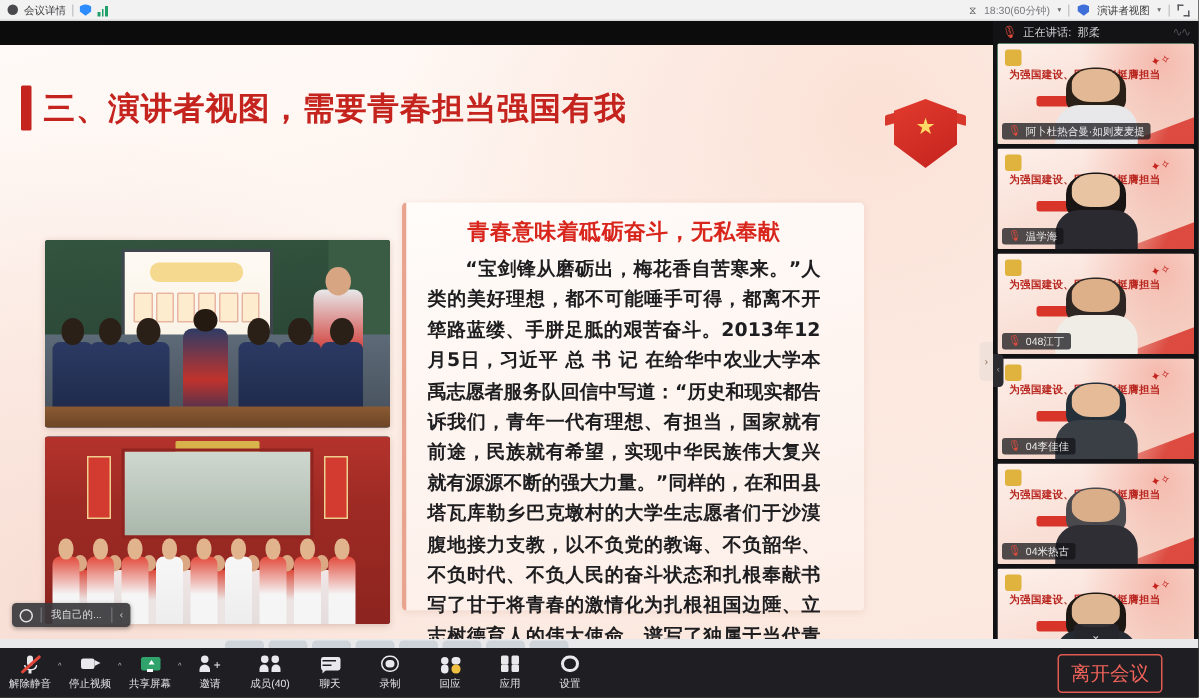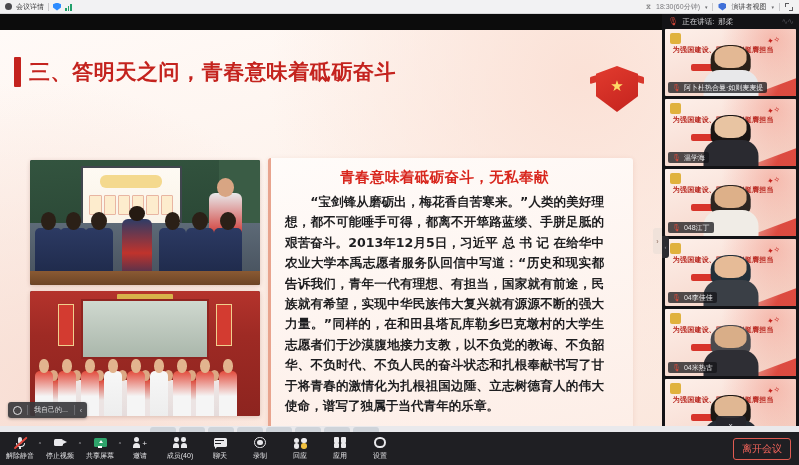--- a/index.html
+++ b/index.html
@@ -198,21 +198,21 @@
   .gp::before {
     content: ""; position: absolute; left: 26%; top: -26%; width: 48%; height: 30%;
     background: #e2b48e; border-radius: 50%;
   }
   .gp.red { background: linear-gradient(180deg,#e24b3c 0%, #f5f5f5 56%); }
   .gp.white { background: linear-gradient(180deg,#f7f7f7 0%, #ededed 100%); }
   .gp.back { height: 50%; opacity: .92; }
 
   
   .textcard {
-    position: absolute; left: 268px; top: 128px; width: 365px; height: 272px;
+    position: absolute; left: 268px; top: 105px; width: 308px; height: 272px;
     background: linear-gradient(170deg, rgba(255,252,250,.96), rgba(253,238,231,.96));
     border-left: 3px solid #e8a48e;
     border-radius: 3px;
     padding: 10px 29px 8px 14px;
     box-shadow: 0 1px 5px rgba(160,70,50,.12);
   }
   .card-title {
     text-align: center; color: #d8261d; font-weight: bold; font-size: 14.5px;
     font-family: "DejaVu Sans", "Liberation Sans", sans-serif;
     letter-spacing: .4px; margin-bottom: 5px;
@@ -456,23 +456,23 @@
     position: absolute; left: 1.2px; top: 0.7px; width: 11.5px; height: 11.5px;
     border-radius: 50%; border: 2px solid #e9e9ec;
   }
   .ic-gear .c {
     position: absolute; left: 5.2px; top: 4.7px; width: 3.5px; height: 3.5px;
     border-radius: 50%; background: #1f1f23;
   }
 
   .tool-gap { flex: 1; }
   .leave-btn {
-    margin-left: auto; margin-right: 8px;
+    margin-left: auto; margin-right: 24px;
     border: 1px solid #e05b52; color: #f2635a; background: transparent;
-    font-size: 10px; padding: 3px 8px; border-radius: 3px; white-space: nowrap;
+    font-size: 13px; padding: 3px 8px; border-radius: 3px; white-space: nowrap;
     font-family: Liberation Serif, serif;
   }
   .clock { position: absolute; right: 9px; top: 2px; font-size: 6.5px; color: #8e8e94; }
 
   
   .tabstrip {
     position: absolute; left: 0; bottom: 33px; width: 799px; height: 6px;
     background: #e9e9ec; z-index: 44; display: flex; align-items: flex-end; gap: 3px;
     padding-left: 150px;
   }
@@ -509,21 +509,21 @@
       <span class="expand-ic"></span>
     </div>
   </div>
 
 
   <div class="stage">
     <div class="slide">
 
       <div class="slide-title-wrap">
         <span class="title-bar"></span>
-        <span class="slide-title">三、答明天之问，青春意味着砥砺奋斗</span>
+        <span class="slide-title">三、演讲者视图，需要青春担当强国有我</span>
       </div>
 
       <div class="emblem">
         <span class="ribbon"></span>
         <span class="ribbon r2"></span>
         <span class="flag"></span>
         <span class="star">★</span>
       </div>
 
       <div class="photo-col">

